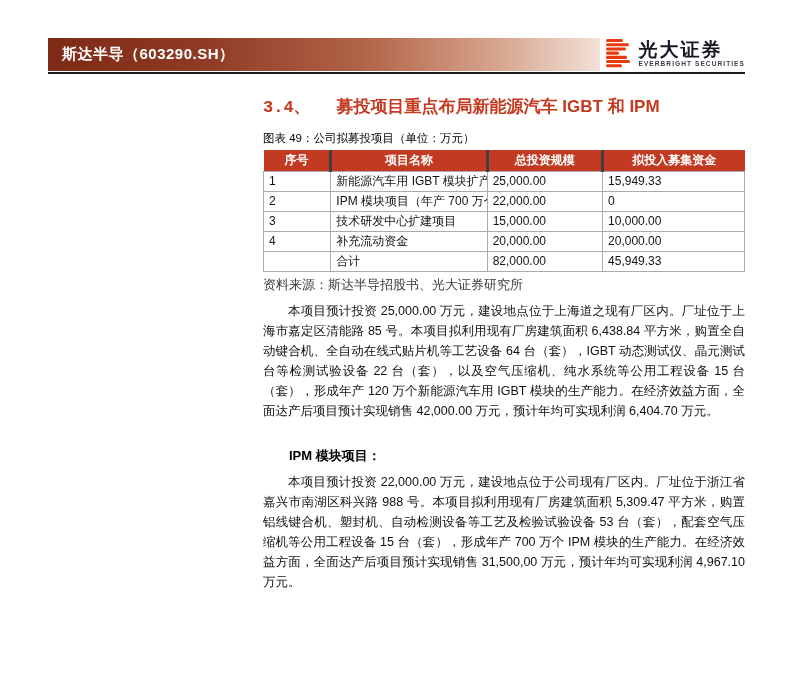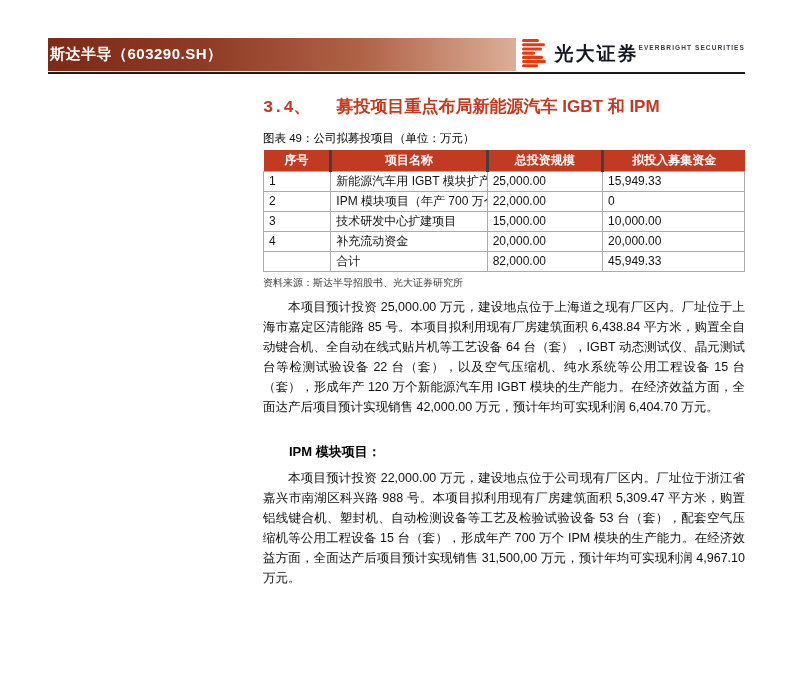--- a/index.html
+++ b/index.html
@@ -8,31 +8,31 @@
     font-family:"Liberation Sans","DejaVu Sans",sans-serif;
     color:#111;overflow:hidden;
   }
   
   .banner{
     position:absolute;left:48px;top:38px;width:697px;height:33px;
     background:linear-gradient(90deg,#7d2a16 0%,#8f3a24 22%,#b06347 45%,#d8a68f 65%,#f3e4dc 80%,#ffffff 92%);
     display:flex;align-items:center;
   }
   .banner-text{
-    color:#ffffff;font-weight:bold;font-size:15px;letter-spacing:0.5px;padding-left:2px;
+    color:#ffffff;font-weight:bold;font-size:15px;letter-spacing:0.5px;padding-left:14px;
   }
   .banner-rule{
     position:absolute;left:48px;top:72px;width:697px;height:2px;background:#1b1b1b;
   }
   .logo{
     position:absolute;right:47px;top:37px;height:34px;background:#ffffff;
     display:flex;align-items:center;gap:6px;padding-left:6px;
   }
   .logo-mark{width:26px;height:30px;flex:0 0 auto;}
-  .logo-words{display:flex;flex-direction:row;justify-content:space-between;}
+  .logo-words{display:flex;flex-direction:column;justify-content:space-between;}
   .logo-cn{font-size:19px;font-weight:bold;color:#151824;letter-spacing:2px;line-height:20px;}
   .logo-en{font-size:6.5px;color:#3a3d49;letter-spacing:1.1px;line-height:8px;font-weight:bold;}
   
   .content{position:absolute;left:263px;top:88px;width:482px;}
   .sec-title{
     color:#c5391f;font-size:17px;font-weight:bold;margin:8px 0 0 0;line-height:22px;
     white-space:nowrap;
   }
   .sec-num{margin-right:26px;font-family:Liberation Mono, monospace;}
   .intro{
@@ -52,21 +52,21 @@
   table.fund th{
     background:#c13a21;color:#ffffff;font-weight:bold;text-align:center;
     padding:4px 4px;border-left:3px solid #404040;line-height:13px;
   }
   table.fund th:first-child{border-left:none;}
   table.fund td{
     border:1px solid #ababab;padding:2px 5px;background:#ffffff;color:#131313;
     line-height:15px;overflow:hidden;white-space:nowrap;
   }
   .source{
-    font-size:10px;color:#3c3c3c;margin:4px 0 0 0;font-family:Liberation Mono, monospace;
+    font-size:13px;color:#3c3c3c;margin:4px 0 0 0;font-family:Liberation Mono, monospace;
   }
   .sub-head{
     font-size:13px;font-weight:bold;color:#000;text-indent:2em;margin:26px 0 0 0;line-height:18px;
   }
   .sub-body{
     font-size:12.5px;line-height:20px;text-align:justify;text-indent:2em;
     margin:7px 0 0 0;color:#101010;
   }
 </style>
 </head>

